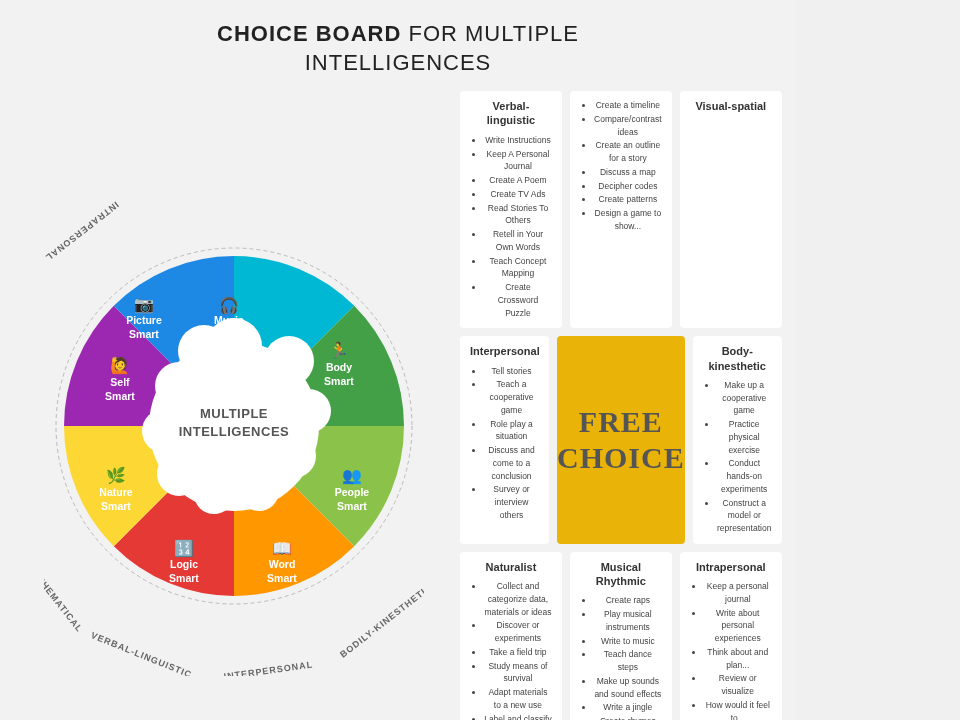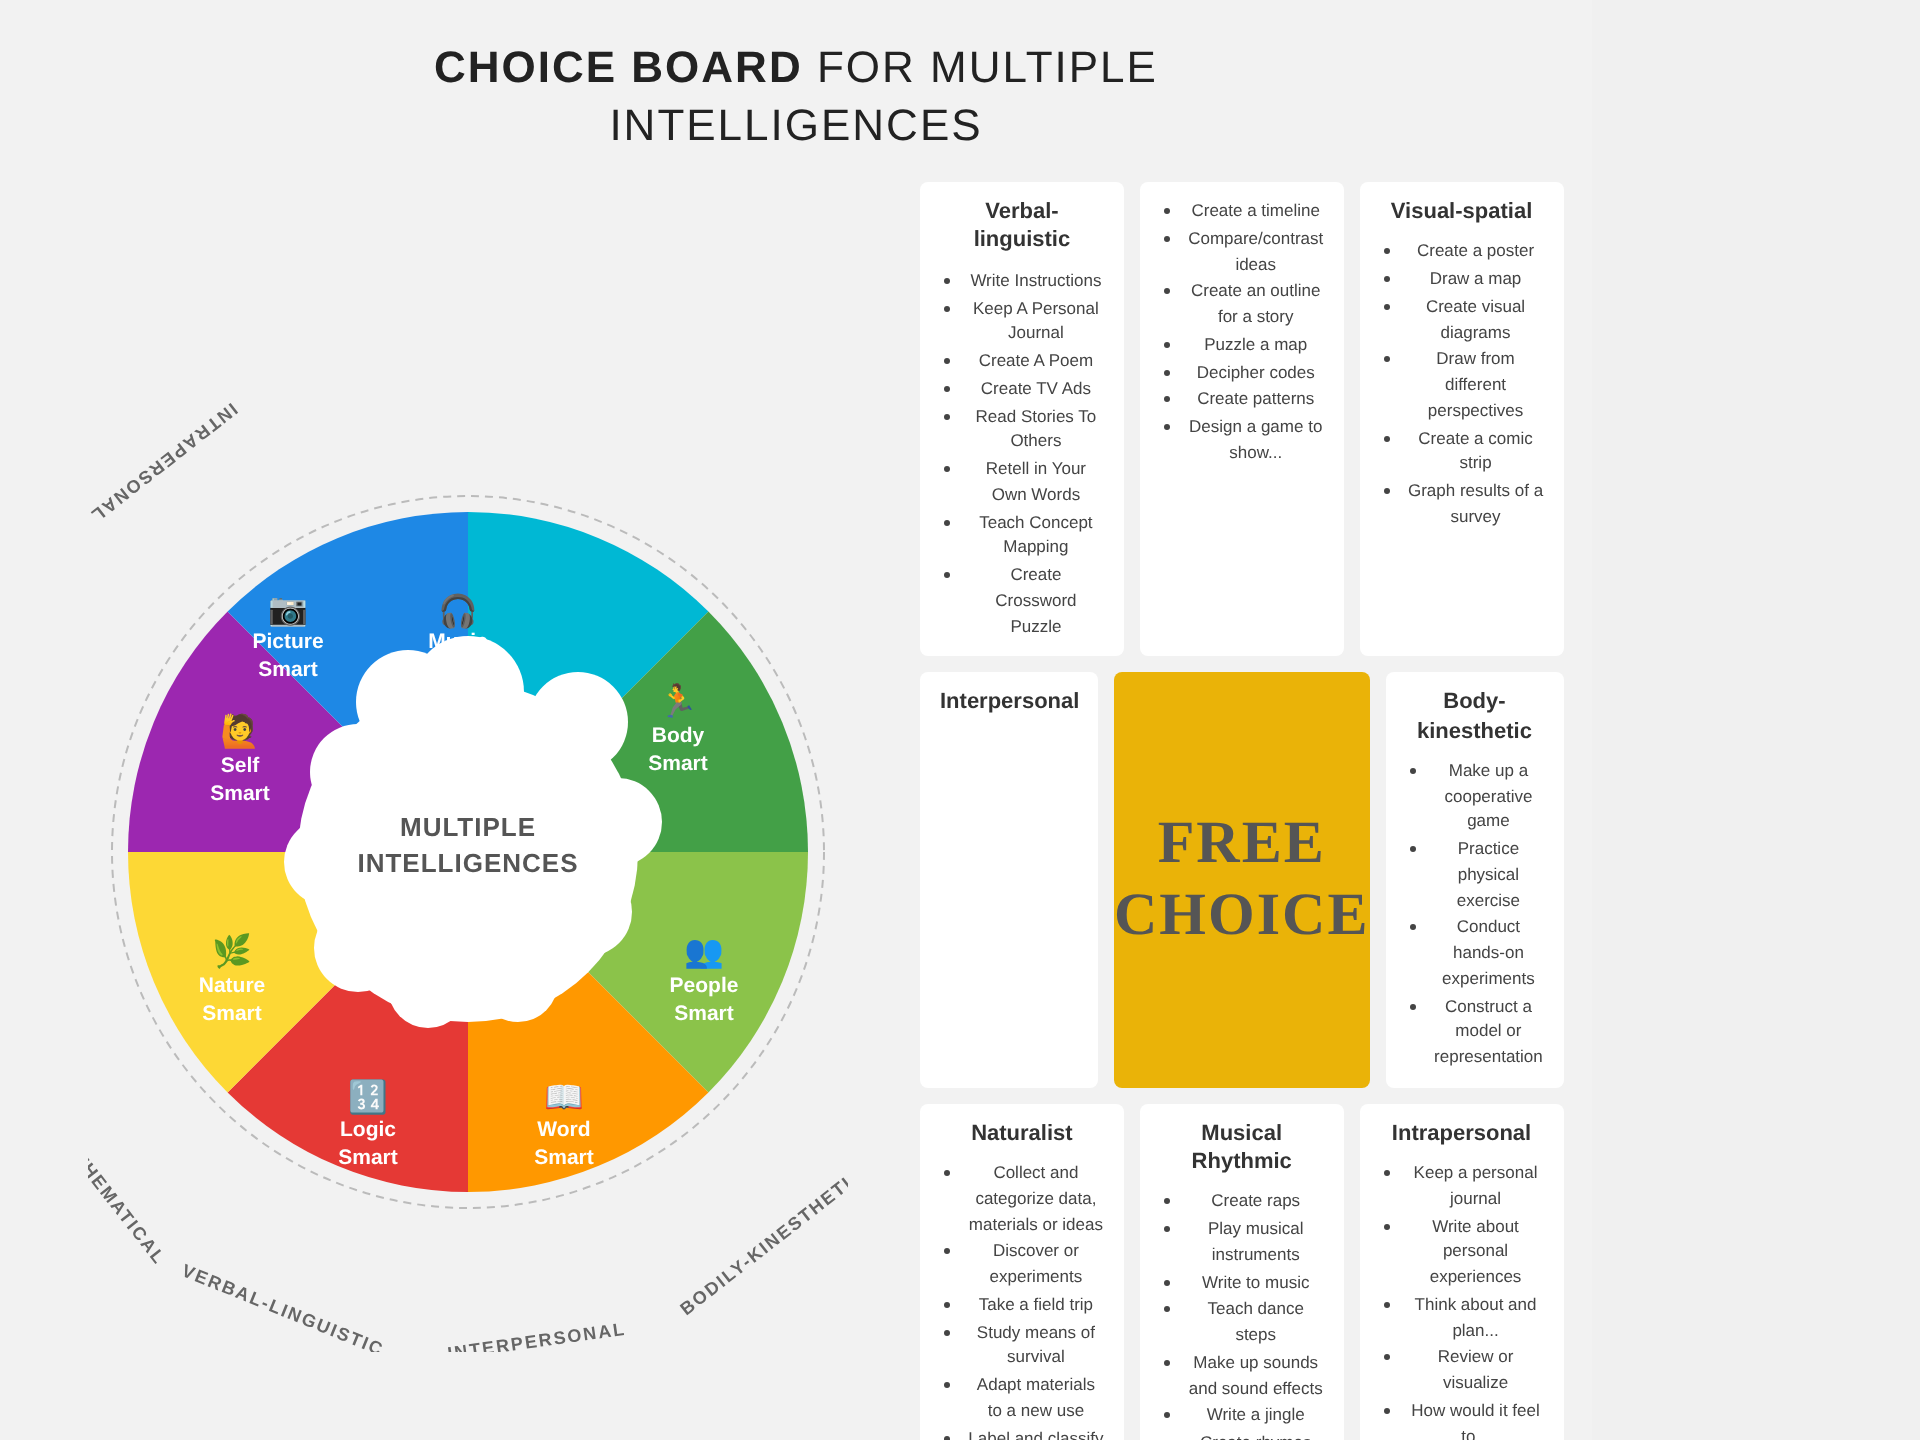--- a/index.html
+++ b/index.html
@@ -235,45 +235,44 @@
             <li>Teach Concept Mapping</li>
             <li>Create Crossword Puzzle</li>
           </ul>
         </div>
 
         <div class="grid-cell">
           <ul>
             <li>Create a timeline</li>
             <li>Compare/contrast ideas</li>
             <li>Create an outline for a story</li>
-            <li>Puzzle a map</li>
+            <li>Discuss a map</li>
             <li>Decipher codes</li>
             <li>Create patterns</li>
             <li>Design a game to show...</li>
           </ul>
         </div>
 
         <div class="grid-cell">
           <div class="cell-header">Visual-spatial</div>
-          <ul>
-            <li>Create a poster</li>
-            <li>Draw a map</li>
-            <li>Create visual diagrams</li>
-            <li>Draw from different perspectives</li>
-            <li>Create a comic strip</li>
-            <li>Graph results of a survey</li>
-          </ul>
         </div>
 
       </div>
 
       <div class="grid-row">
 
         <div class="grid-cell">
           <div class="cell-header">Interpersonal</div>
+          <ul>
+            <li>Tell stories</li>
+            <li>Teach a cooperative game</li>
+            <li>Role play a situation</li>
+            <li>Discuss and come to a conclusion</li>
+            <li>Survey or interview others</li>
+          </ul>
         </div>
 
         <div class="free-choice-cell">
           <div class="free-choice-text">FREE<br>CHOICE</div>
         </div>
 
         <div class="grid-cell">
           <div class="cell-header">Body-kinesthetic</div>
           <ul>
             <li>Make up a cooperative game</li>

